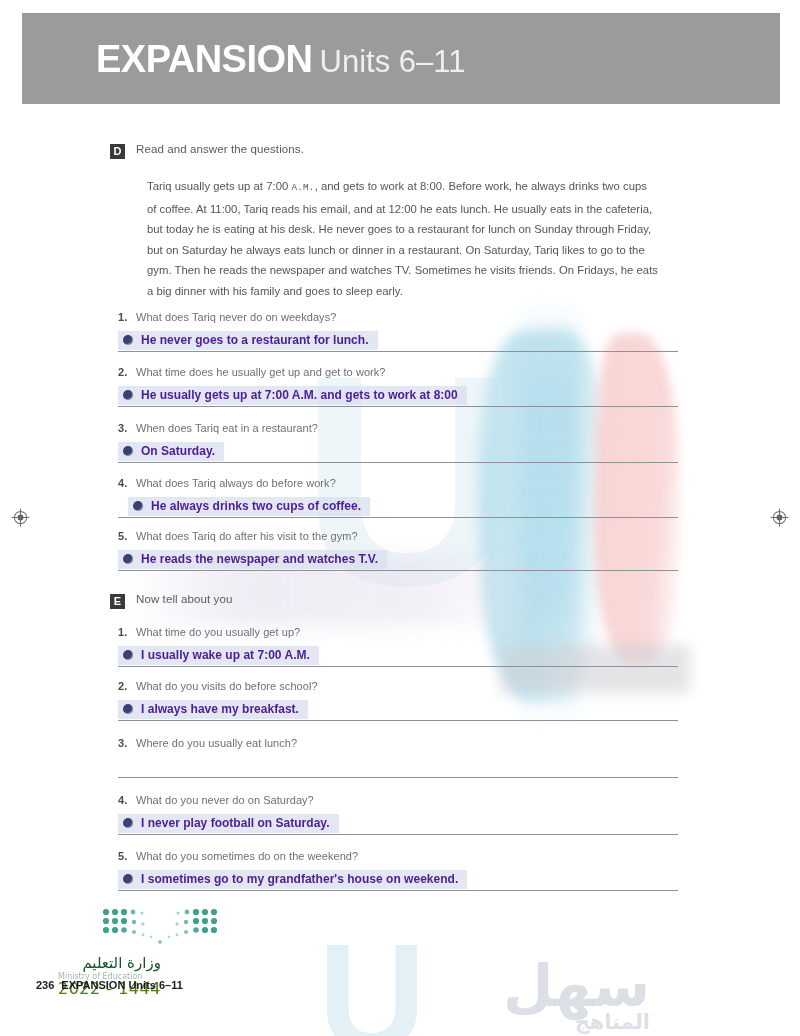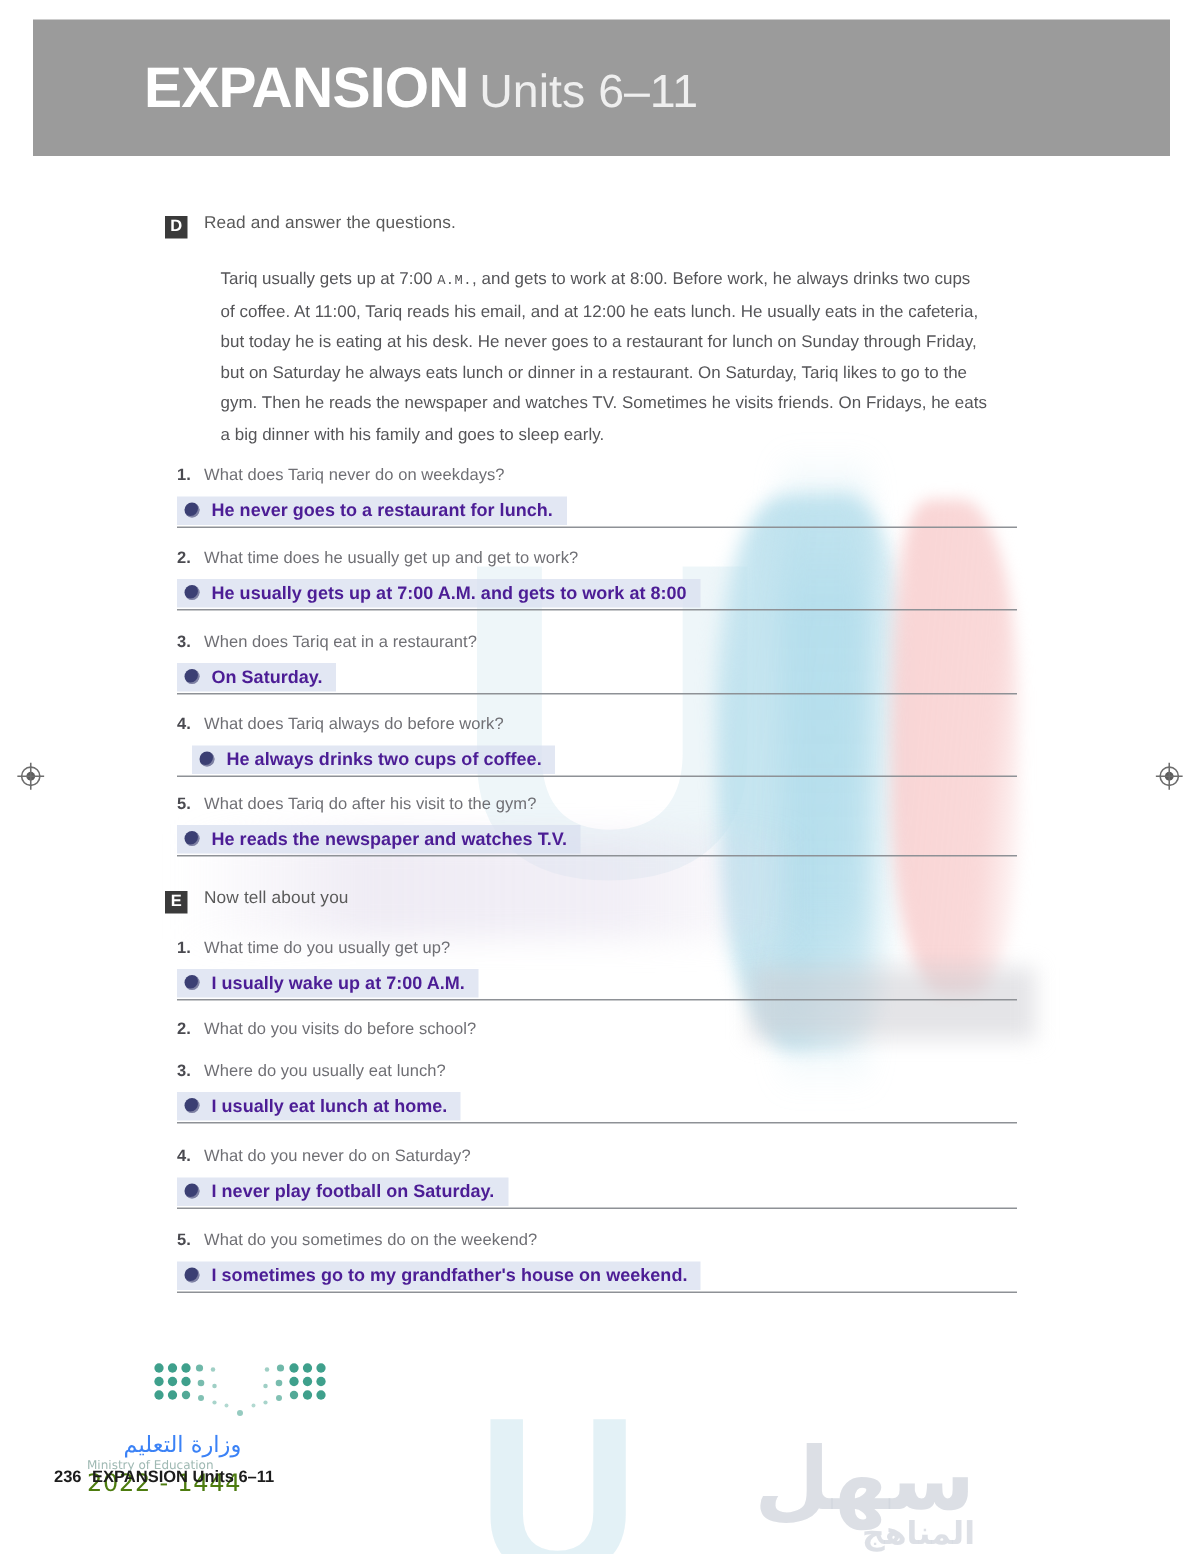--- a/index.html
+++ b/index.html
@@ -287,21 +287,21 @@
     position: absolute;
     left: 58px;
     top: 955px;
     z-index: 5;
     direction: rtl;
     text-align: right;
     font-family: "DejaVu Sans", sans-serif;
   }
   .moe-ar {
     font-size: 15px;
-    color: #3b82f6;
+    color: #14532d;
     letter-spacing: 1px;
     line-height: 17px;
   }
   .moe-en {
     font-size: 8px;
     color: #9fb9b3;
     direction: ltr;
     text-align: left;
     line-height: 10px;
   }
@@ -457,32 +457,35 @@
               <span class="bullet"></span>
               <span class="atext">I usually wake up at 7:00 A.M.</span>
             </div>
           </div>
         </div>
         <div class="q-item" style="margin-top: 13px;">
           <div class="q-prompt">
             <span class="q-num">2.</span>
             <span>What do you visits do before school?</span>
           </div>
+          <div class="q-answer-wrap">
+            <div class="answer-line"></div>
+            <div class="answer">
+              <span class="bullet"></span>
+              <span class="atext">I always have my breakfast.</span>
+            </div>
+          </div>
         </div>
         <div class="q-item" style="margin-top: 16px;">
           <div class="q-prompt">
             <span class="q-num">3.</span>
             <span>Where do you usually eat lunch?</span>
           </div>
           <div class="q-answer-wrap">
             <div class="answer-line"></div>
-            <div class="answer">
-              <span class="bullet"></span>
-              <span class="atext">I usually eat lunch at home.</span>
-            </div>
           </div>
         </div>
         <div class="q-item" style="margin-top: 16px;">
           <div class="q-prompt">
             <span class="q-num">4.</span>
             <span>What do you never do on Saturday?</span>
           </div>
           <div class="q-answer-wrap">
             <div class="answer-line"></div>
             <div class="answer">

